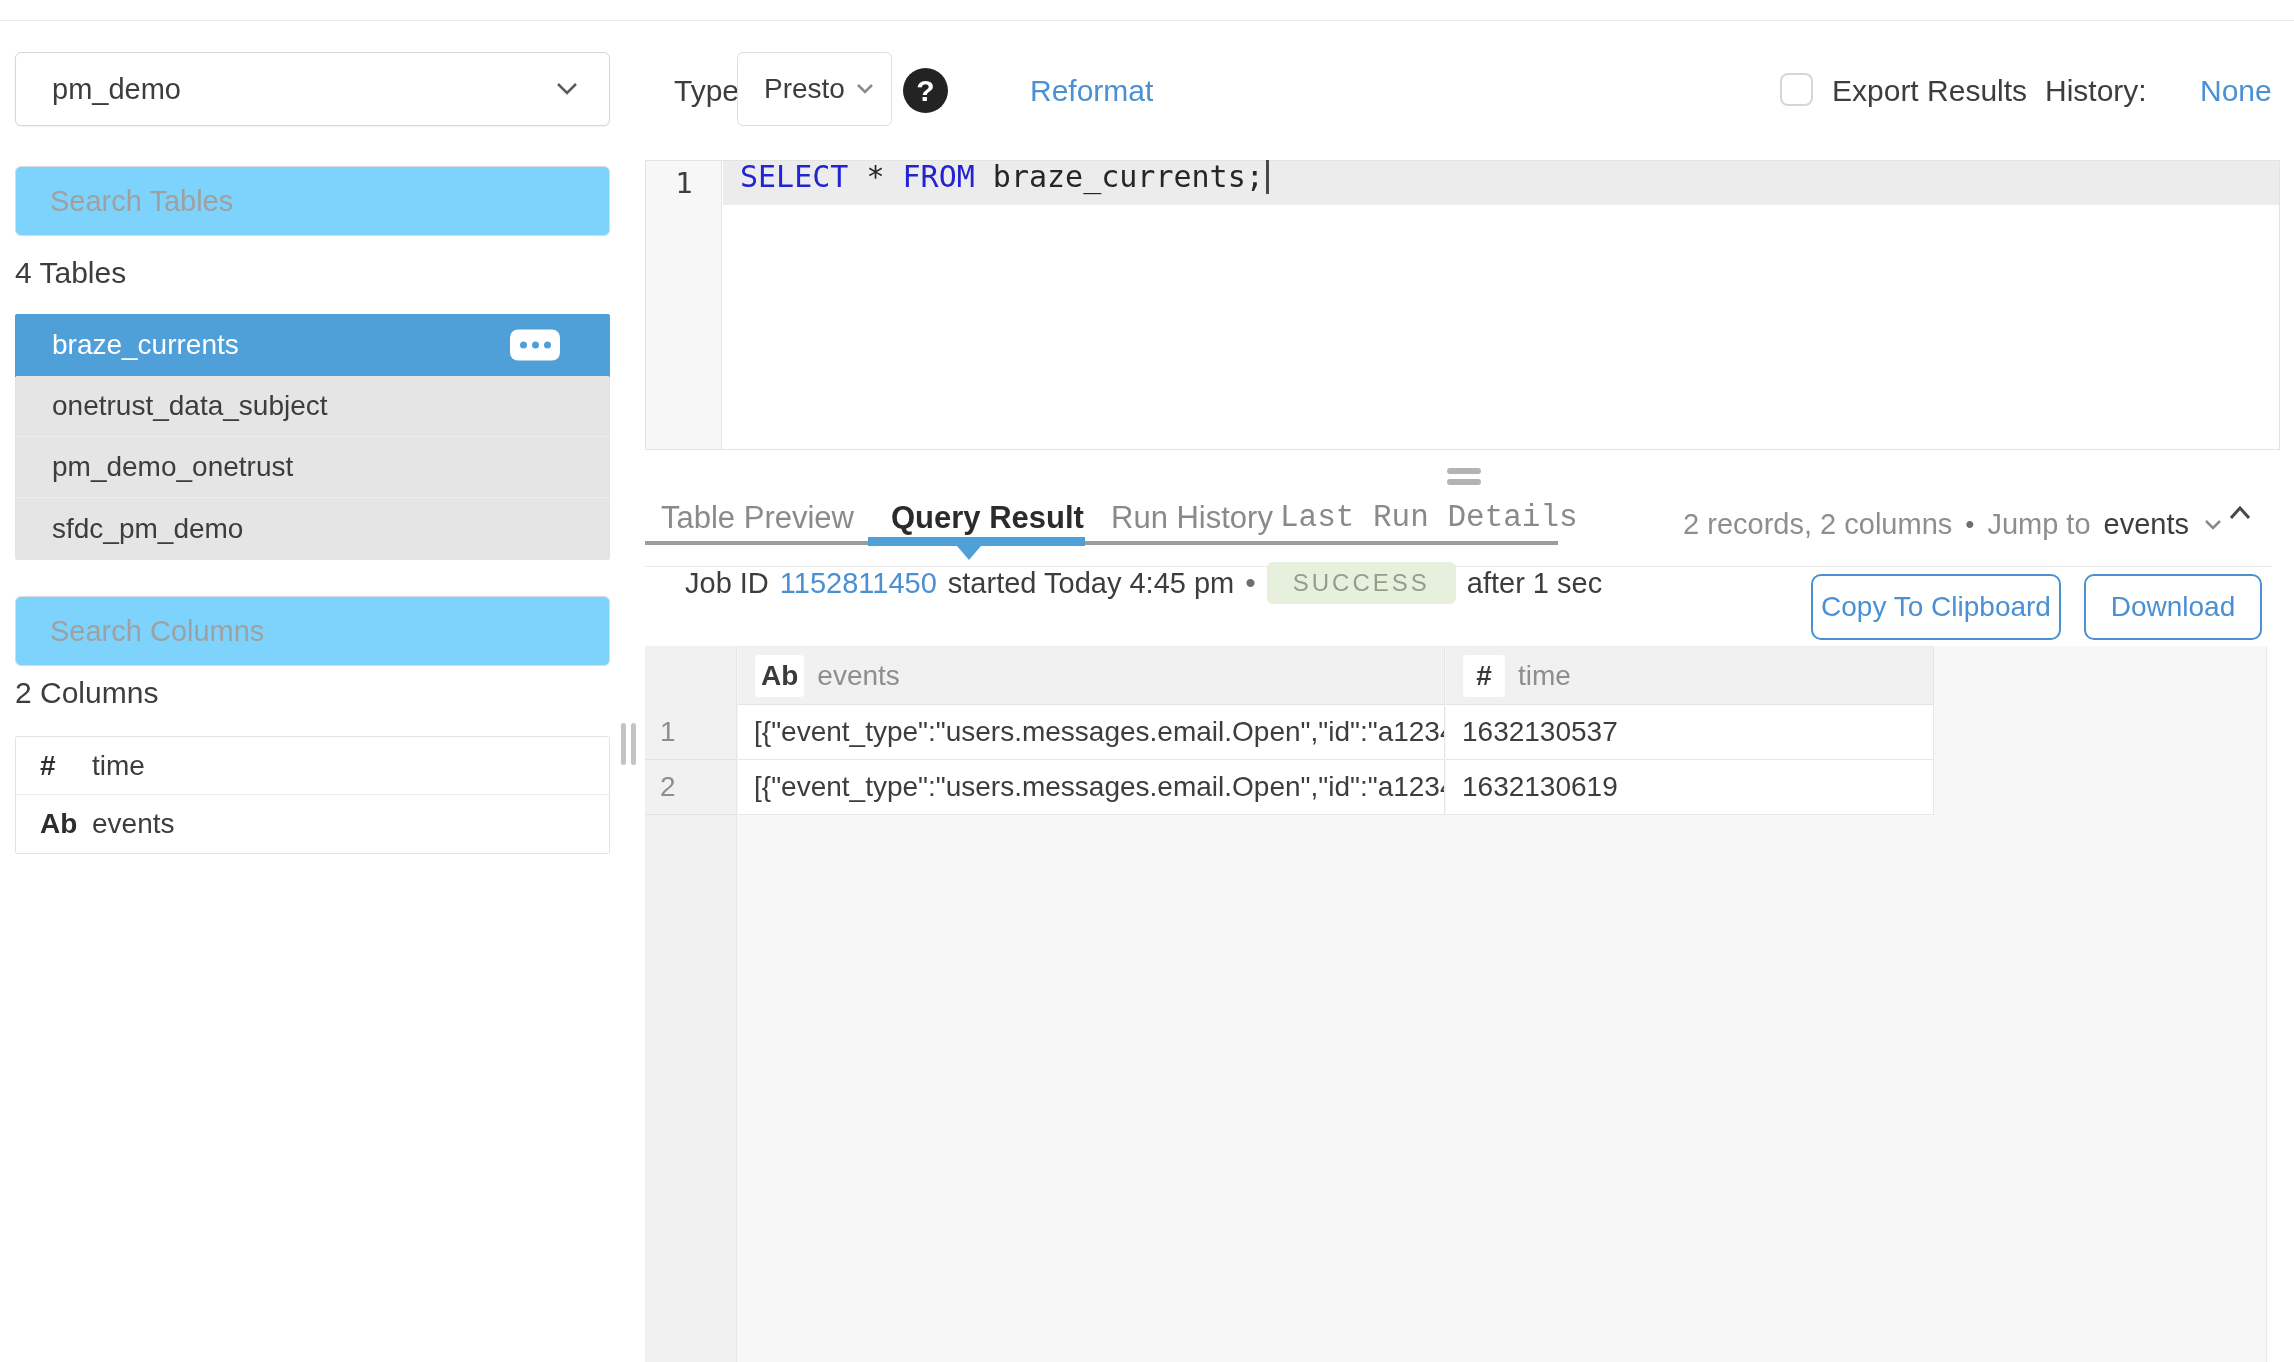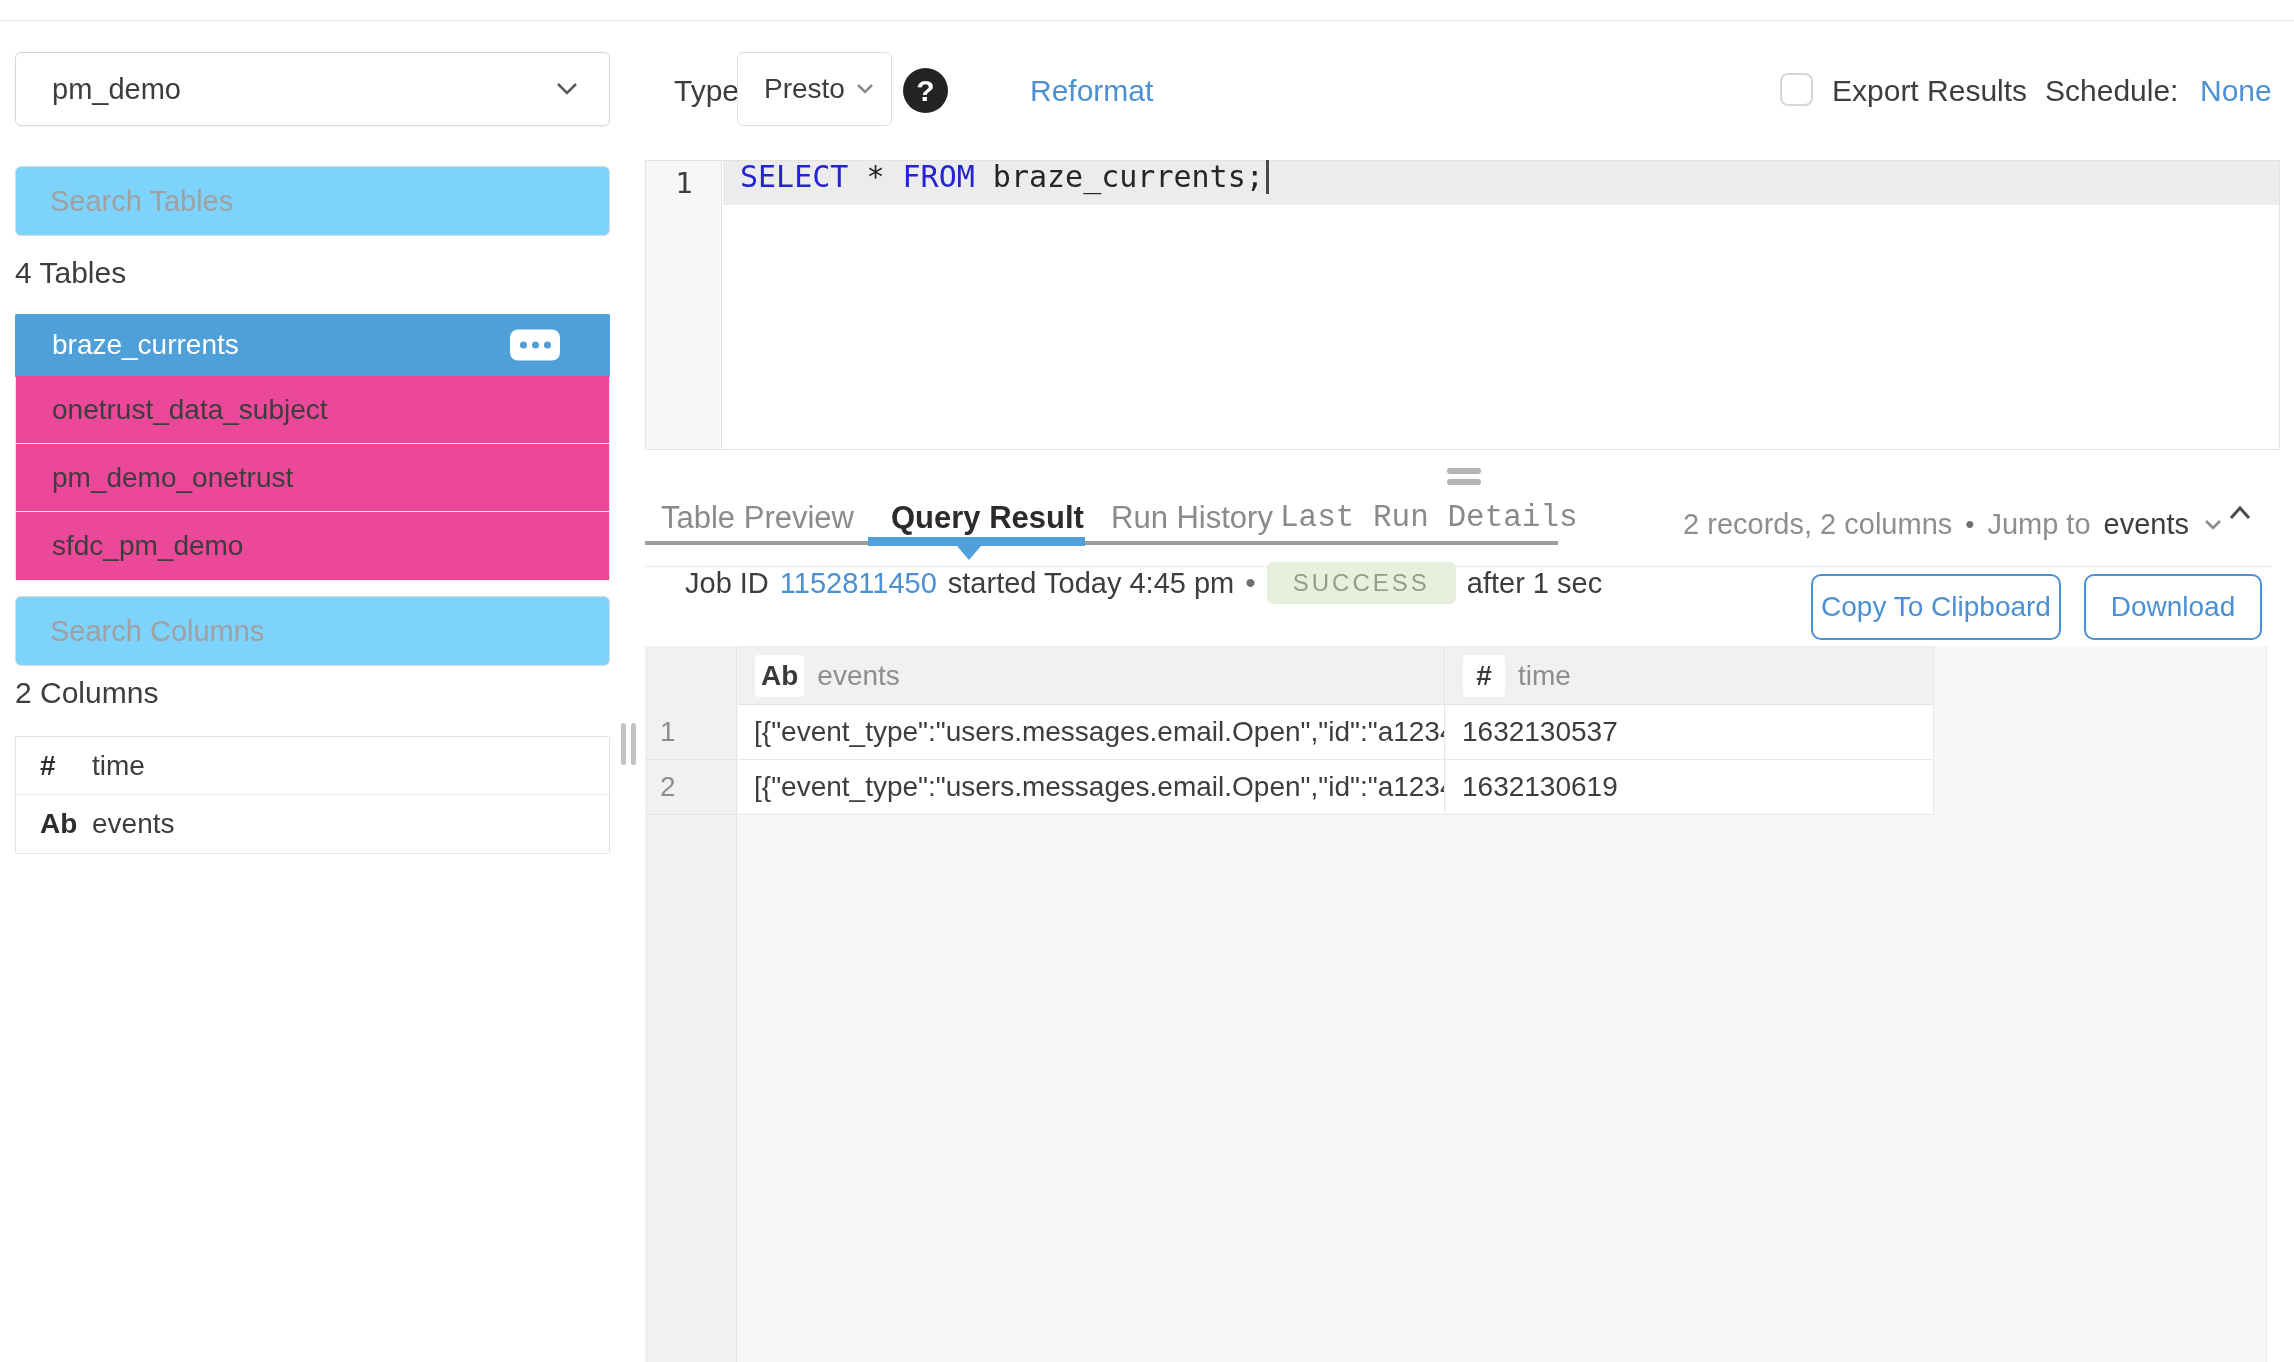--- a/index.html
+++ b/index.html
@@ -26,22 +26,22 @@
   .side-input{left:15px;width:595px;height:70px;border:1px solid #dcdcdc;border-radius:6px;background:#7dd3fc;
     font-size:29px;color:#3d3d3d;padding:0 34px;outline:none;font-family:"Liberation Sans",sans-serif;}
   .side-input::placeholder{color:#a0a0a0;}
   .search-tables{top:166px;}
   .search-columns{top:596px;}
   .count-label{left:15px;font-size:30px;color:#3d3d3d;}
   .tables-count{top:256px;}
   .columns-count{top:676px;}
 
   .table-list{left:15px;top:314px;width:595px;border:1px solid #e3e3e3;border-radius:2px;background:#fff;}
-  .table-item{height:68px;display:flex;align-items:center;padding:0 22px 0 36px;font-size:28px;color:#3d3d3d;
-    border-bottom:1px solid #ececec;cursor:pointer;position:relative;background:#ec4899;}
+  .table-item{height:61px;display:flex;align-items:center;padding:0 22px 0 36px;font-size:28px;color:#3d3d3d;
+    border-bottom:1px solid #ececec;cursor:pointer;position:relative;background:#e5e5e5;}
   .table-item:last-child{border-bottom:none;}
   .table-item.selected{background:var(--selection-blue);color:#fff;border-bottom-color:var(--selection-blue);margin:-1px;height:63px;border-radius:2px 2px 0 0;padding-left:37px;}
   .ellipsis-chip{position:absolute;right:50px;top:50%;transform:translateY(-50%);width:50px;height:31px;background:#fff;
     border-radius:8px;display:flex;align-items:center;justify-content:center;gap:5px;cursor:pointer;}
   .ellipsis-chip i{width:7px;height:7px;border-radius:50%;background:var(--selection-blue);display:block;}
 
   .column-list{left:15px;top:736px;width:595px;border:1px solid #e3e3e3;border-radius:2px;background:#fff;}
   .column-item{height:58px;display:flex;align-items:center;padding:0 22px 0 24px;border-bottom:1px solid #ececec;background:#fff;}
   .column-item:last-child{border-bottom:none;}
   .col-type{font-weight:700;font-size:28px;color:#2e2e2e;width:52px;}
@@ -190,21 +190,21 @@
         <polyline points="3,3 10,10 17,3" fill="none" stroke="#8a8a8a" stroke-width="2.5"></polyline>
       </svg>
   </div>
   <div class="abs help-icon">
     <span>?</span>
   </div>
   <div class="abs reformat-link">Reformat</div>
 
   <div class="abs export-checkbox"></div>
   <div class="abs export-label">Export Results</div>
-  <div class="abs schedule-label">Schedule:</div>
+  <div class="abs schedule-label">History:</div>
   <div class="abs schedule-value">None</div>
 
   <div class="abs editor">
     <div class="gutter"></div>
     <div class="active-line"></div>
     <div class="line-no">1</div>
     <div class="code-line"><span class="kw">SELECT</span><span> * </span><span class="kw">FROM</span><span> braze_currents;</span><span class="caret"></span></div>
   </div>
 
   <div class="abs splitter">

